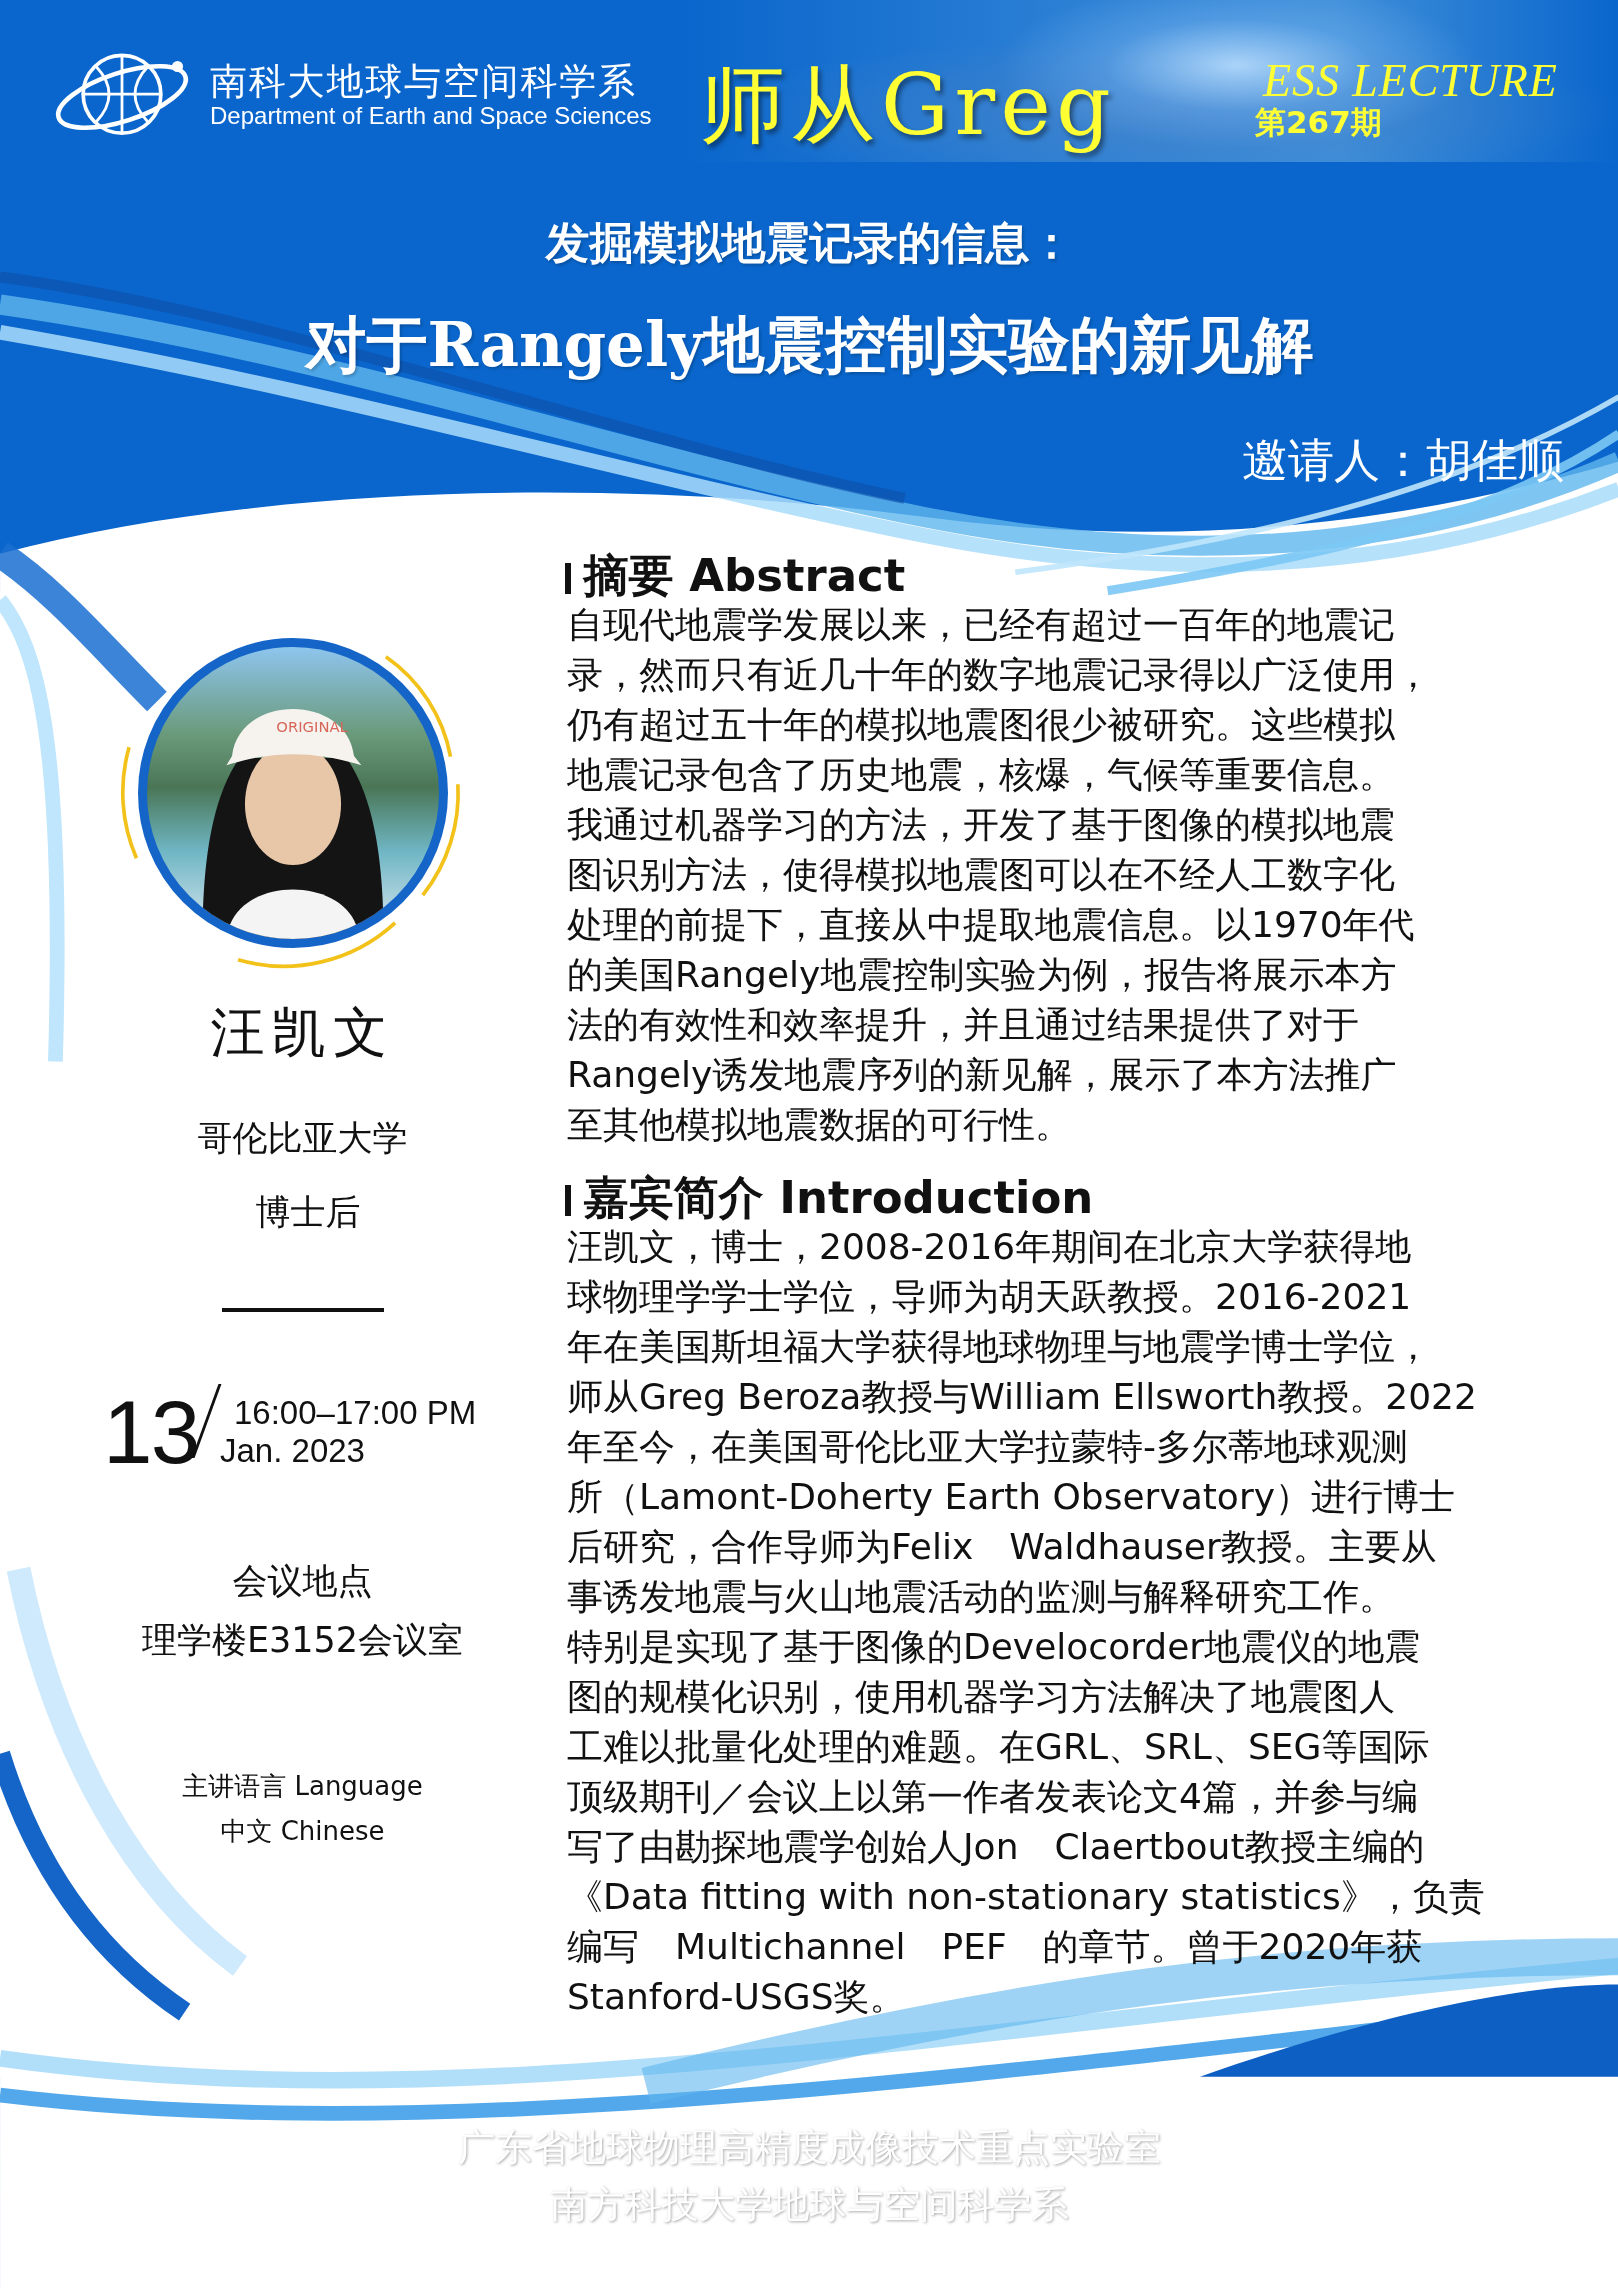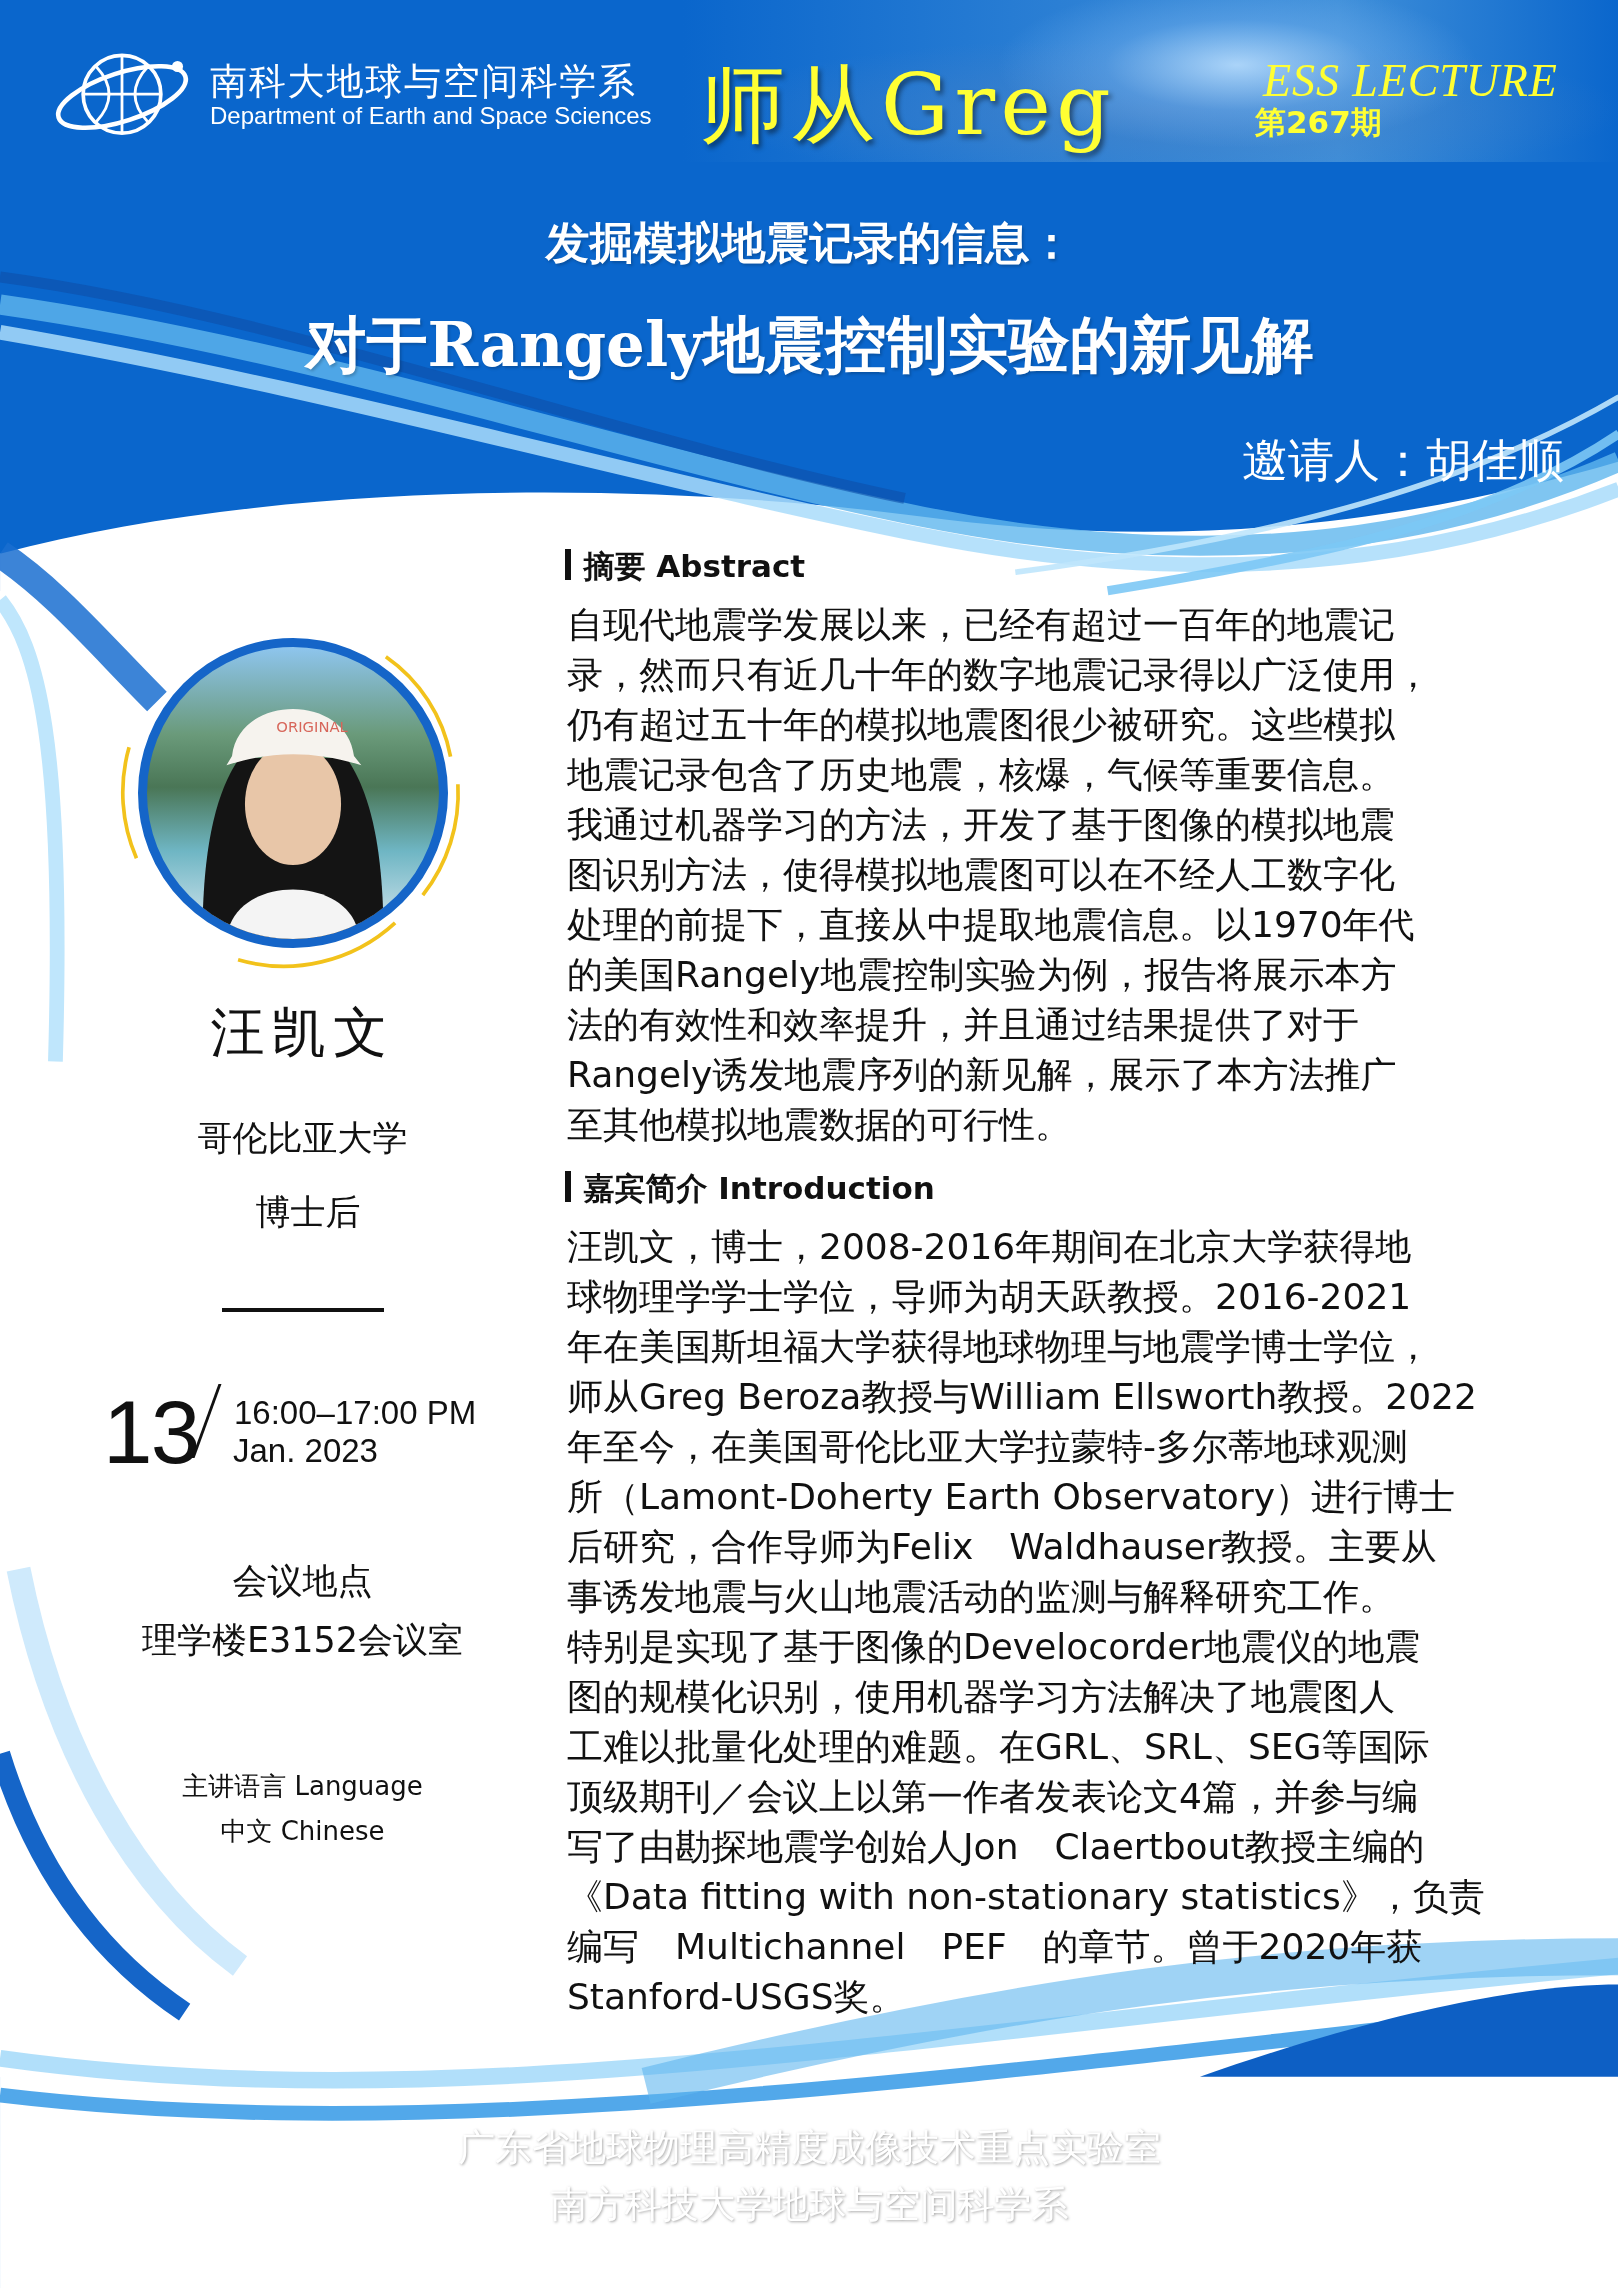--- a/index.html
+++ b/index.html
@@ -49,28 +49,28 @@
     background: linear-gradient(180deg, #8ec5ee 0%, #6a9a7a 30%, #4a7656 48%, #6fb6c4 70%, #dfeaf2 100%);
   }
   .left-col { position: absolute; left: 0; width: 605px; text-align: center; color: #111; white-space: nowrap; }
   .name { top: 997px; font-size: 54px; letter-spacing: 7.4px; }
   .affil { top: 1115px; font-size: 35px; }
   .position { top: 1189px; font-size: 35px; padding-left: 11px; }
   .divider { position: absolute; left: 222px; top: 1308px; width: 162px; height: 3.7px; background: #111; }
   .date-day { position: absolute; left: 103px; top: 1381px; font-size: 89px; color: #111; font-family: "Liberation Sans", sans-serif; letter-spacing: -1.8px; }
   .date-slash { position: absolute; left: 205px; top: 1384px; width: 2.8px; height: 74px; background: #111; transform: skewX(-20deg); }
   .date-time { position: absolute; left: 234px; top: 1394px; font-size: 33px; color: #111; font-family: "Liberation Sans", sans-serif; white-space: nowrap; }
-  .date-month { position: absolute; left: 233px; top: 1432px; font-size: 33px; color: #111; font-family: "Liberation Sans", sans-serif; white-space: nowrap; }
+  .date-month { position: absolute; left: 220px; top: 1432px; font-size: 33px; color: #111; font-family: "Liberation Sans", sans-serif; white-space: nowrap; }
   .venue-label { top: 1558px; font-size: 35px; }
   .venue { top: 1617px; font-size: 35px; }
   .lang-label { top: 1769px; font-size: 26px; }
   .lang { top: 1814px; font-size: 26px; }
 
   
-  .section-title { position: absolute; left: 565px; font-size: 31px; font-weight: bold; color: #111; white-space: nowrap; }
+  .section-title { position: absolute; left: 565px; font-size: 45px; font-weight: bold; color: #111; white-space: nowrap; }
   .section-title .bar { display: inline-block; width: 5.5px; height: 31px; background: #111; margin-right: 13px; vertical-align: -2.8px; }
   .abs-title { top: 546px; }
   .intro-title { top: 1168px; }
   .para { position: absolute; left: 567px; width: 951px; font-size: 36px; line-height: 50px; color: #111; text-align: justify; }
   .para .ln { display: block; white-space: nowrap; }
   .abstract { top: 600px; }
   .intro { top: 1222px; }
 
   
   .bottom-band {

